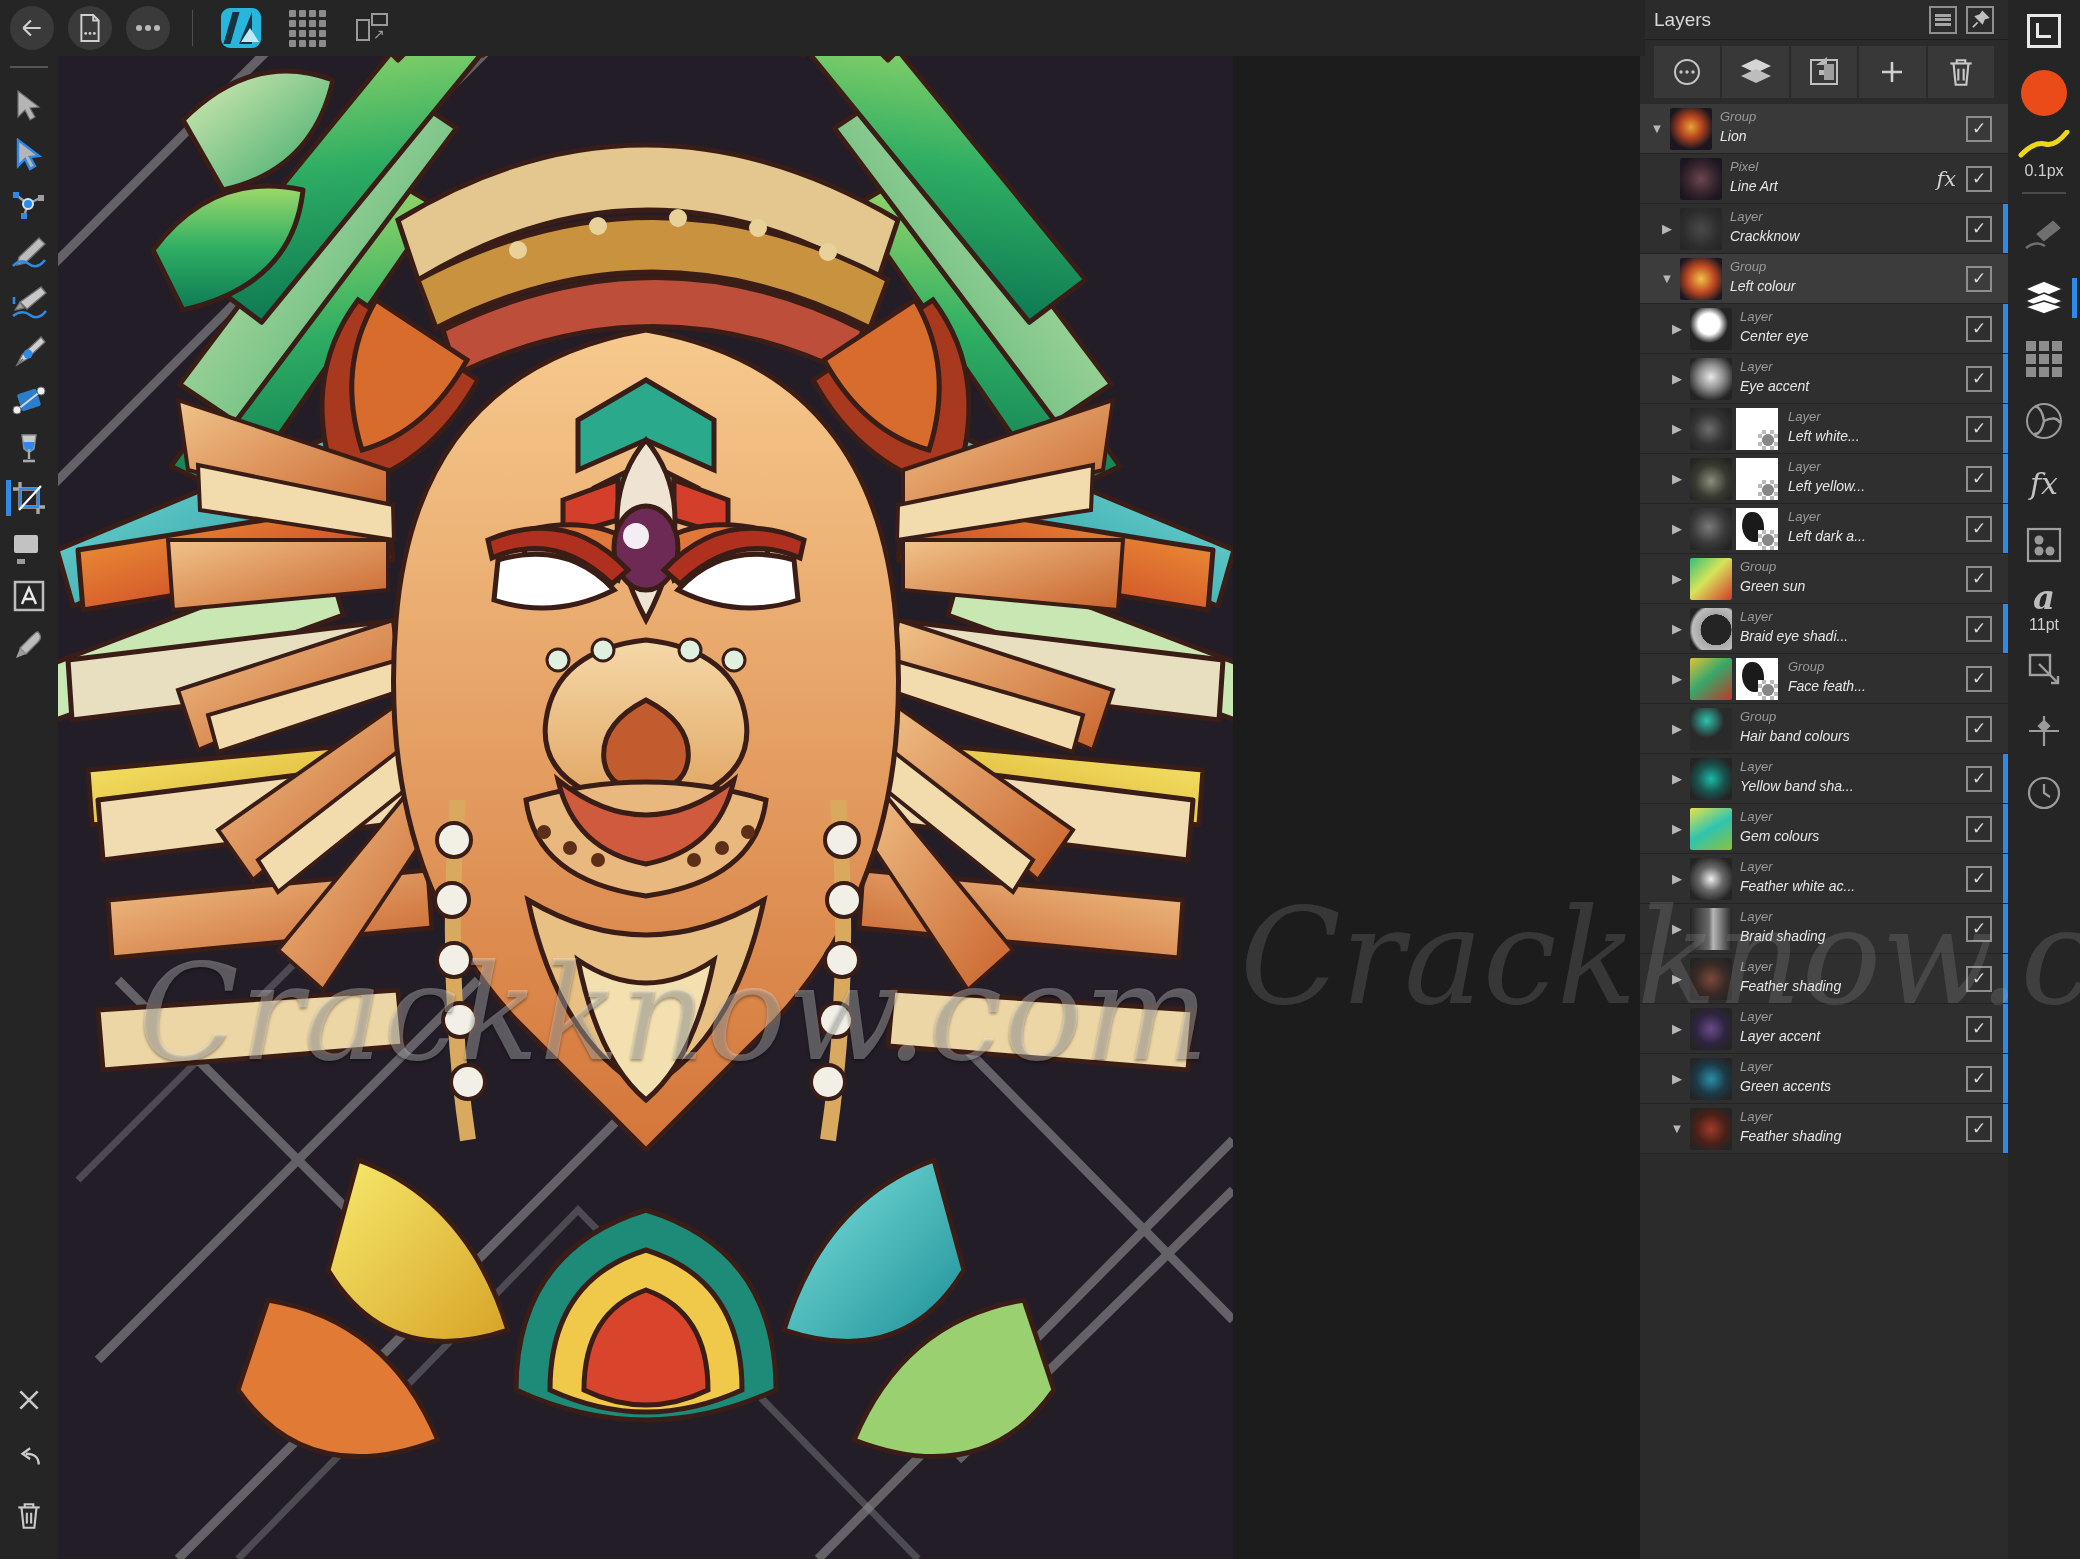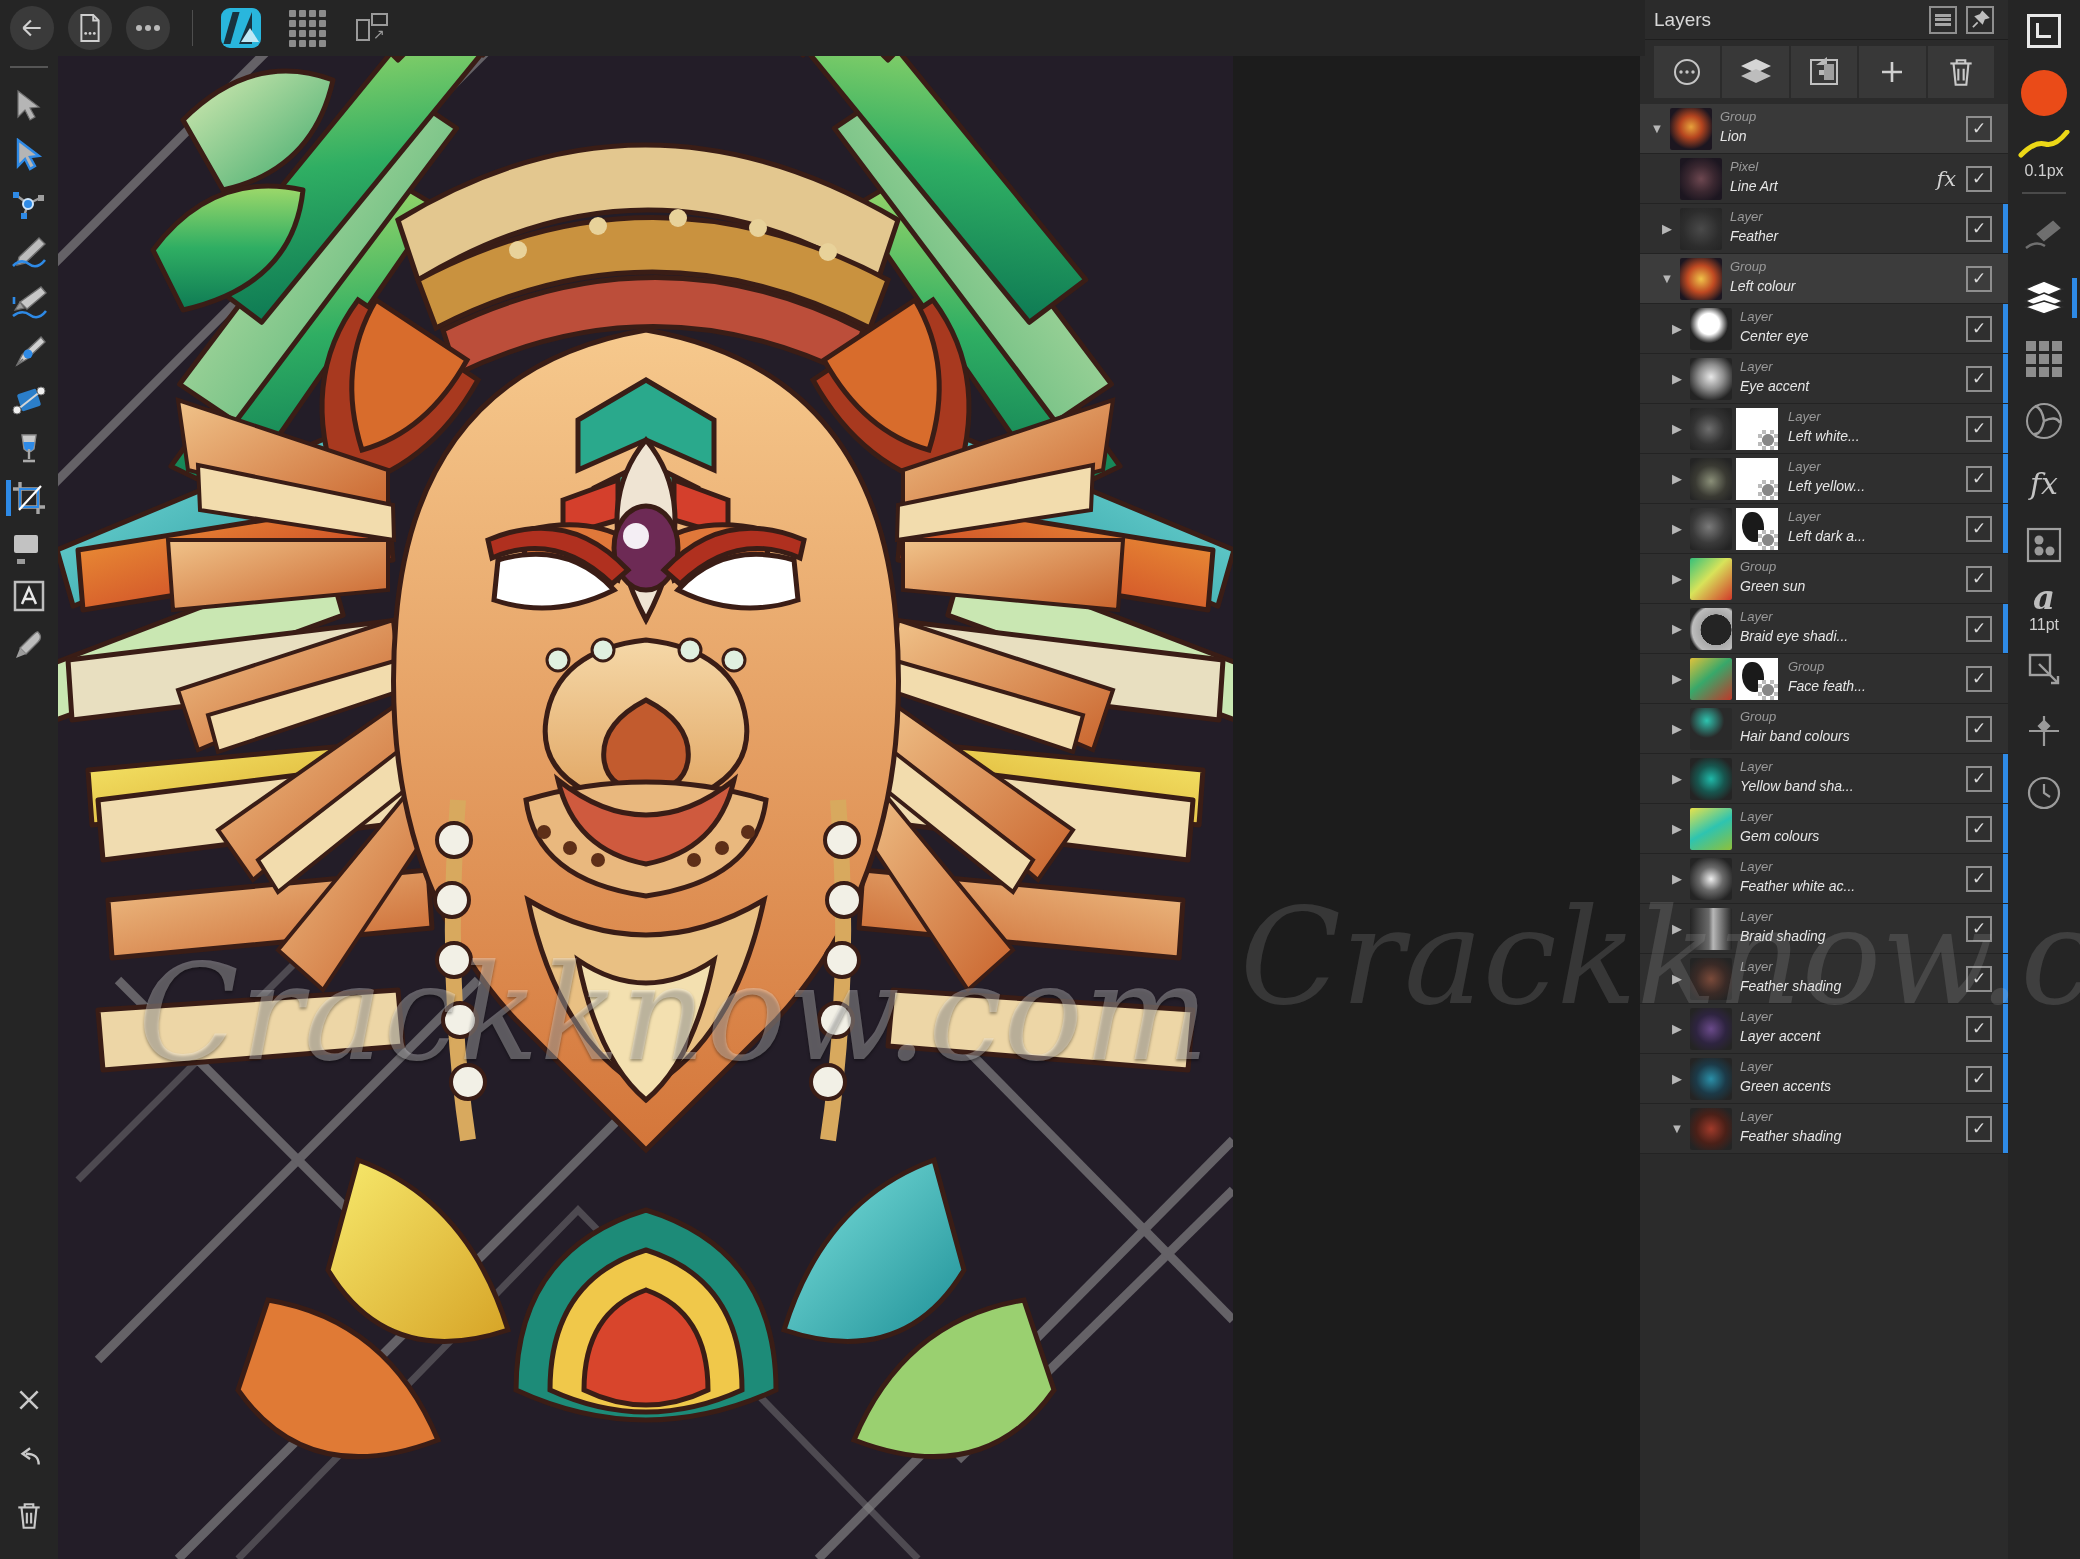--- a/index.html
+++ b/index.html
@@ -651,21 +651,21 @@
             <div class="lname">Line Art</div>
           </div>
           <div class="fx">fx</div>
           <div class="chk-box">✓</div>
         </div>
         <div class="lrow" style="padding-left: 14px;">
           <div class="tw">▶</div>
           <div class="thumb" style="background: radial-gradient(circle, rgb(74, 74, 74) 0%, rgb(45, 45, 45) 60%, rgb(36, 36, 36) 100%);"></div>
           <div class="ltext">
             <div class="lkind">Layer</div>
-            <div class="lname">Feather</div>
+            <div class="lname">Crackknow</div>
           </div>
           <div class="chk-box">✓</div>
           <div class="mark"></div>
         </div>
         <div class="lrow sel" style="padding-left: 14px;">
           <div class="tw">▼</div>
           <div class="thumb" style="background: radial-gradient(circle, rgb(240, 195, 74) 0%, rgb(192, 74, 34) 45%, rgb(28, 22, 32) 85%);"></div>
           <div class="ltext">
             <div class="lkind">Group</div>
             <div class="lname">Left colour</div>

